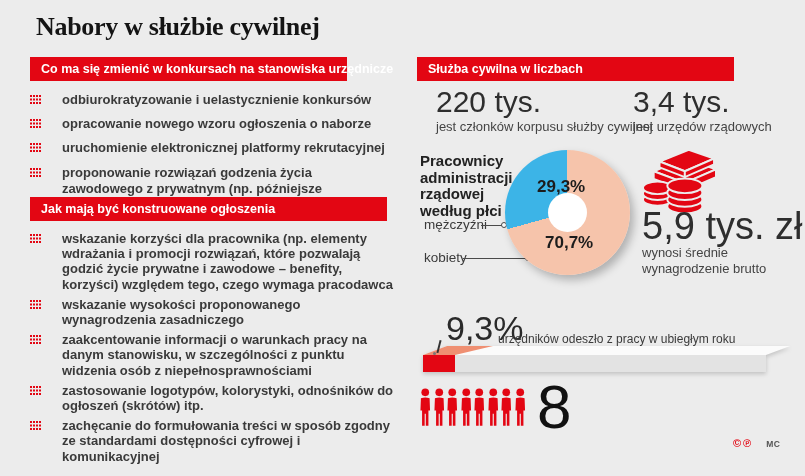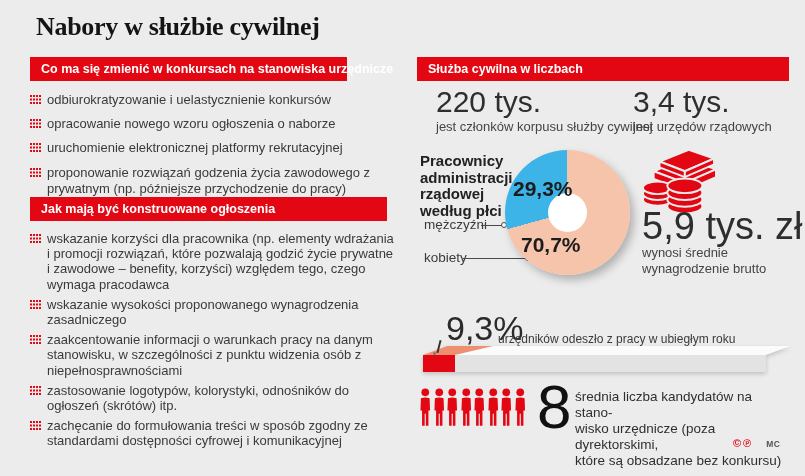--- a/index.html
+++ b/index.html
@@ -4,23 +4,23 @@
 <style>
   html,body{margin:0;padding:0;}
   .canvas{position:relative;width:805px;height:476px;background:#ececec;overflow:hidden;
           font-family:"Liberation Sans",sans-serif;color:#3a3a3a;}
   .page-title{position:absolute;left:36px;top:12px;margin:0;font-family:"Liberation Serif",serif;
           font-size:26px;font-weight:bold;color:#141414;letter-spacing:-0.3px;}
   .banner{position:absolute;background:#e30613;color:#fff;font-weight:bold;font-size:12.5px;
           line-height:14px;padding:5px 8px 5px 11px;box-sizing:border-box;white-space:nowrap;}
   .b-left1{left:30px;top:57px;width:317px;}
   .b-left2{left:30px;top:197px;width:357px;}
-  .b-right{left:417px;top:57px;width:372px;}
+  .b-right{left:417px;top:57px;width:317px;}
   ul.blist{position:absolute;list-style:none;margin:0;padding:0;}
-  ul.blist li{display:flex;gap:6px;color:#3a3a3a;}
+  ul.blist li{display:flex;gap:21px;color:#3a3a3a;font-weight:bold;}
   ul.blist .waffle{flex:none;margin-top:3px;}
   #list1{left:30px;top:92px;width:360px;}
   #list1 li{font-size:13px;line-height:16.2px;margin-bottom:8px;}
   #list2{left:30px;top:231px;width:364px;}
   #list2 li{font-size:13px;line-height:15.2px;margin-bottom:5px;}
   .stat{position:absolute;}
   .stat .v{font-size:30px;line-height:32px;color:#2e2e2e;}
   .stat .l{font-size:13px;line-height:15px;color:#444;margin-top:1px;}
   .s1{left:436px;top:86px;}
   .s2{left:633px;top:86px;}
@@ -31,21 +31,21 @@
   .lbl-women{left:424px;top:250px;}
   .leader{position:absolute;height:1px;background:#4a4a4a;}
   .ld-men{left:481px;top:225px;width:22px;}
   .ld-women{left:463px;top:258px;width:64px;}
   .ldot{position:absolute;width:4px;height:4px;border-radius:50%;background:#fff;border:1px solid #4a4a4a;}
   .dot-men{left:501px;top:222px;}
   .dot-women{left:525px;top:255px;}
   .pie{position:absolute;left:505px;top:150px;width:125px;height:125px;border-radius:50%;
        box-shadow:4px 5px 9px rgba(0,0,0,.25);}
   .pie-hole{position:absolute;left:43px;top:43px;width:39px;height:39px;border-radius:50%;background:#fff;}
-  .pct{position:absolute;font-weight:bold;font-size:21px;color:#1c1c1c;}
+  .pct{position:absolute;font-weight:bold;font-size:17px;color:#1c1c1c;margin-left:24px;}
   .pct1{left:513px;top:177px;}
   .pct2{left:521px;top:233px;}
   .money-icon{position:absolute;left:638px;top:144px;}
   .salary-v{position:absolute;left:642px;top:210px;font-size:38px;line-height:32px;color:#2e2e2e;}
   .salary-l{position:absolute;left:642px;top:245px;width:162px;font-size:13px;line-height:16px;color:#444;}
   .attr-v{position:absolute;left:446px;top:310px;font-size:34px;line-height:36px;color:#2a2a2a;}
   .attr-l{position:absolute;left:498px;top:332px;font-size:12px;color:#3a3a3a;}
   .attr-bar{position:absolute;left:423px;top:346px;filter:drop-shadow(0 2px 2px rgba(0,0,0,.18));}
   .attr-pointer{position:absolute;left:438px;top:340px;width:1.5px;height:13px;background:#333;
         transform:rotate(14deg);}
@@ -353,23 +353,20 @@
   </svg>
 
   <svg width="12.5" height="41" viewBox="0 0 13 40">
     <g fill="#e30613">
       <circle cx="6.5" cy="4.2" r="4"></circle>
       <path d="M2 10.5 Q6.5 8.8 11 10.5 L11.5 23 L9.8 23 L9.8 39 L7.1 39 L7.1 26.5 L5.9 26.5 L5.9 39 L3.2 39 L3.2 23 L1.5 23 Z"></path>
     </g>
   </svg>
 </div>
   <div class="big-8">8</div>
-  <div class="cand-l">średnia liczba kandydatów na stano-
-wisko urzędnicze (poza dyrektorskimi,
-które są obsadzane bez konkursu)</div>
 
   <div class="credits">
     <span class="cmark">©</span>
     <span class="cmark">℗</span>
     <span class="cauthor">MC</span>
   </div>
 
 </div>
 
 </body></html>

